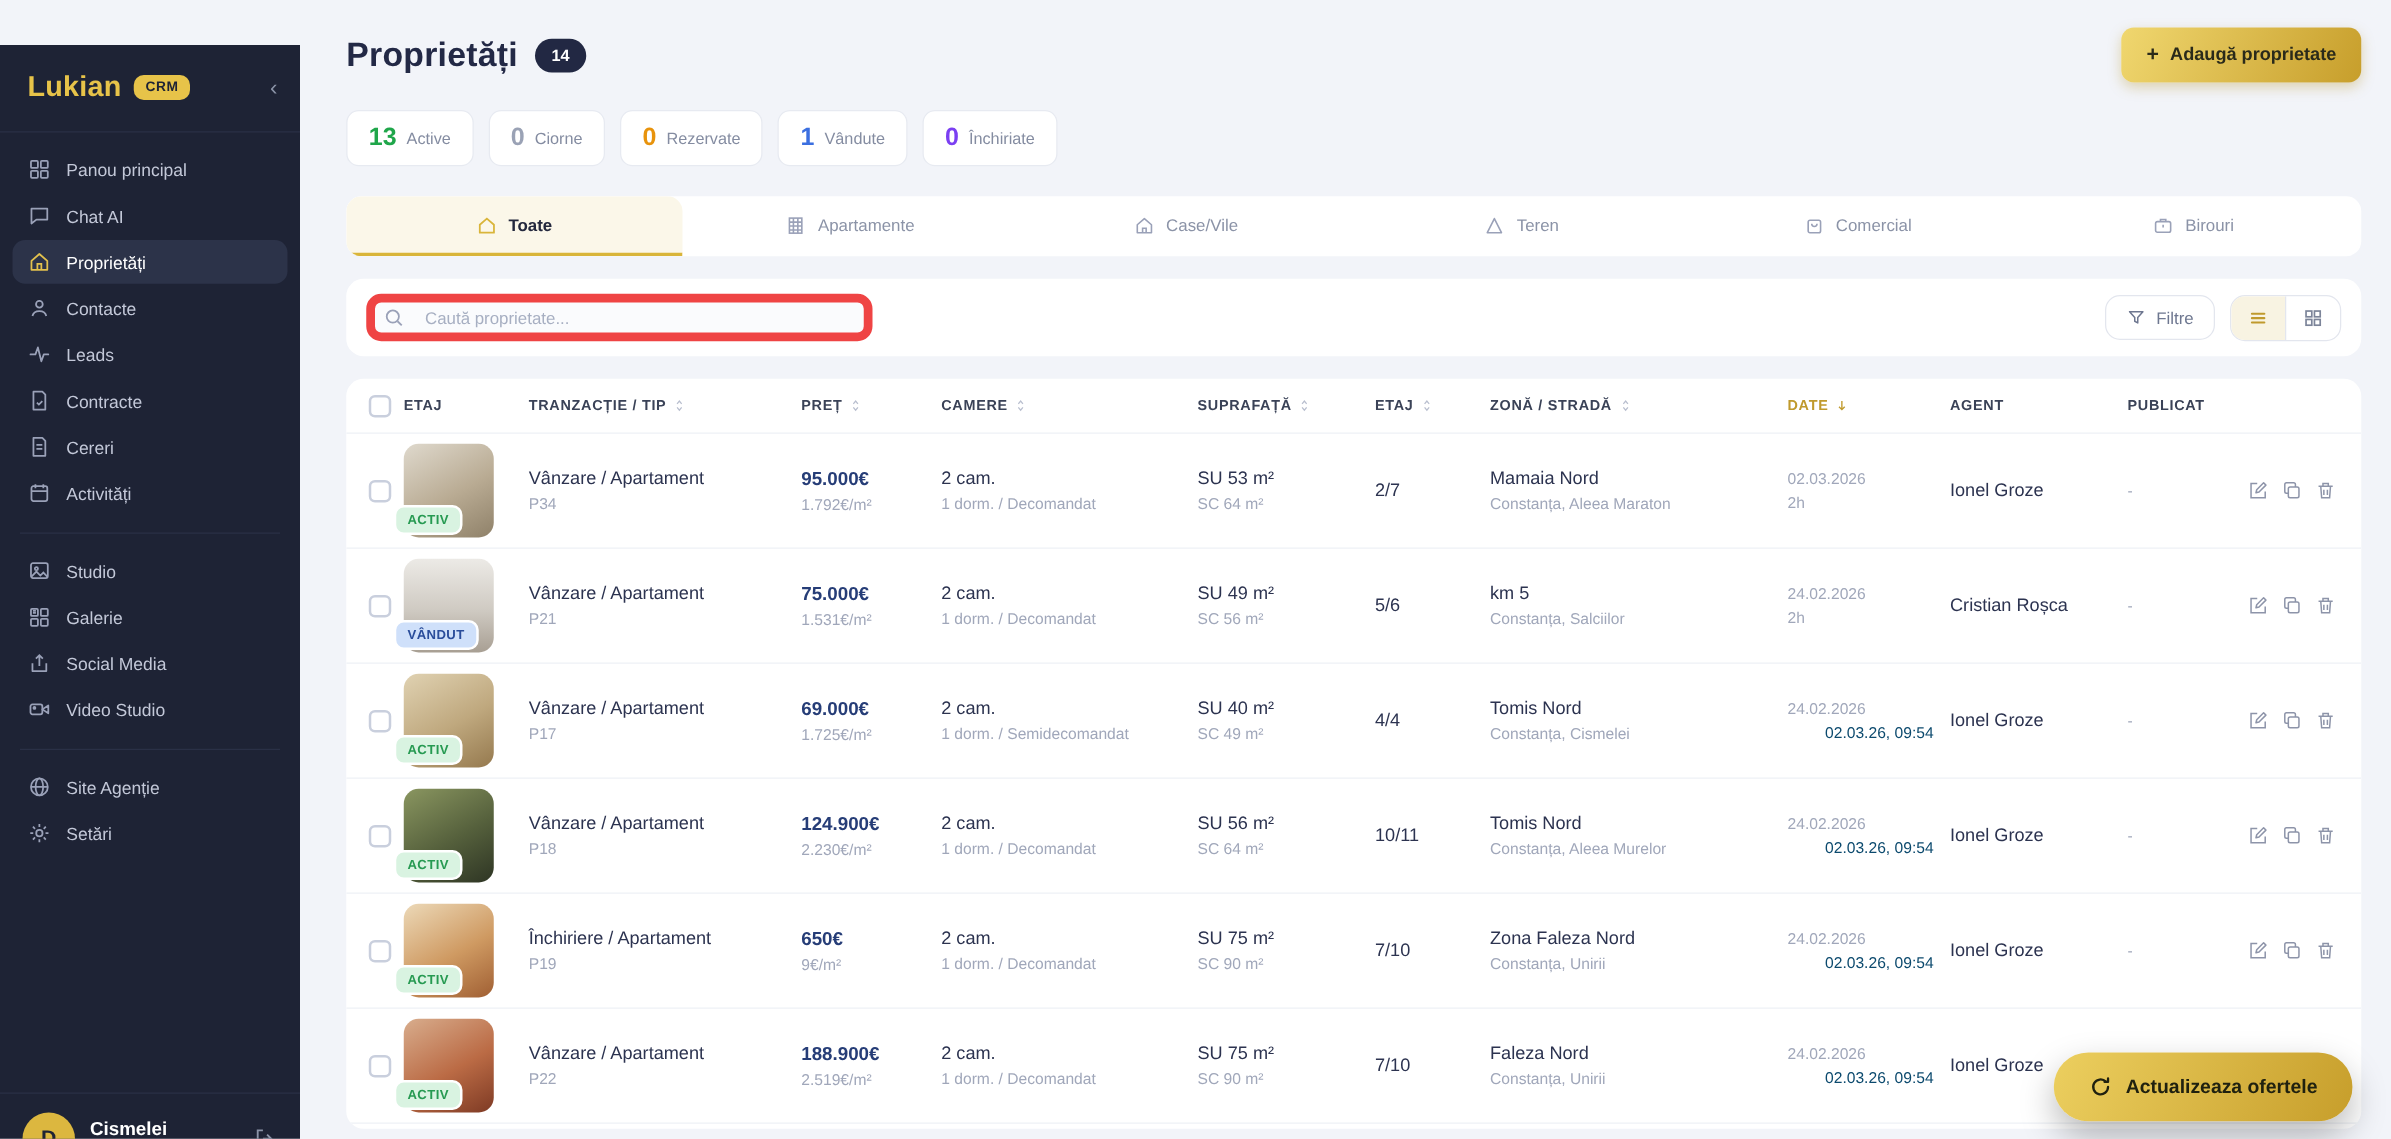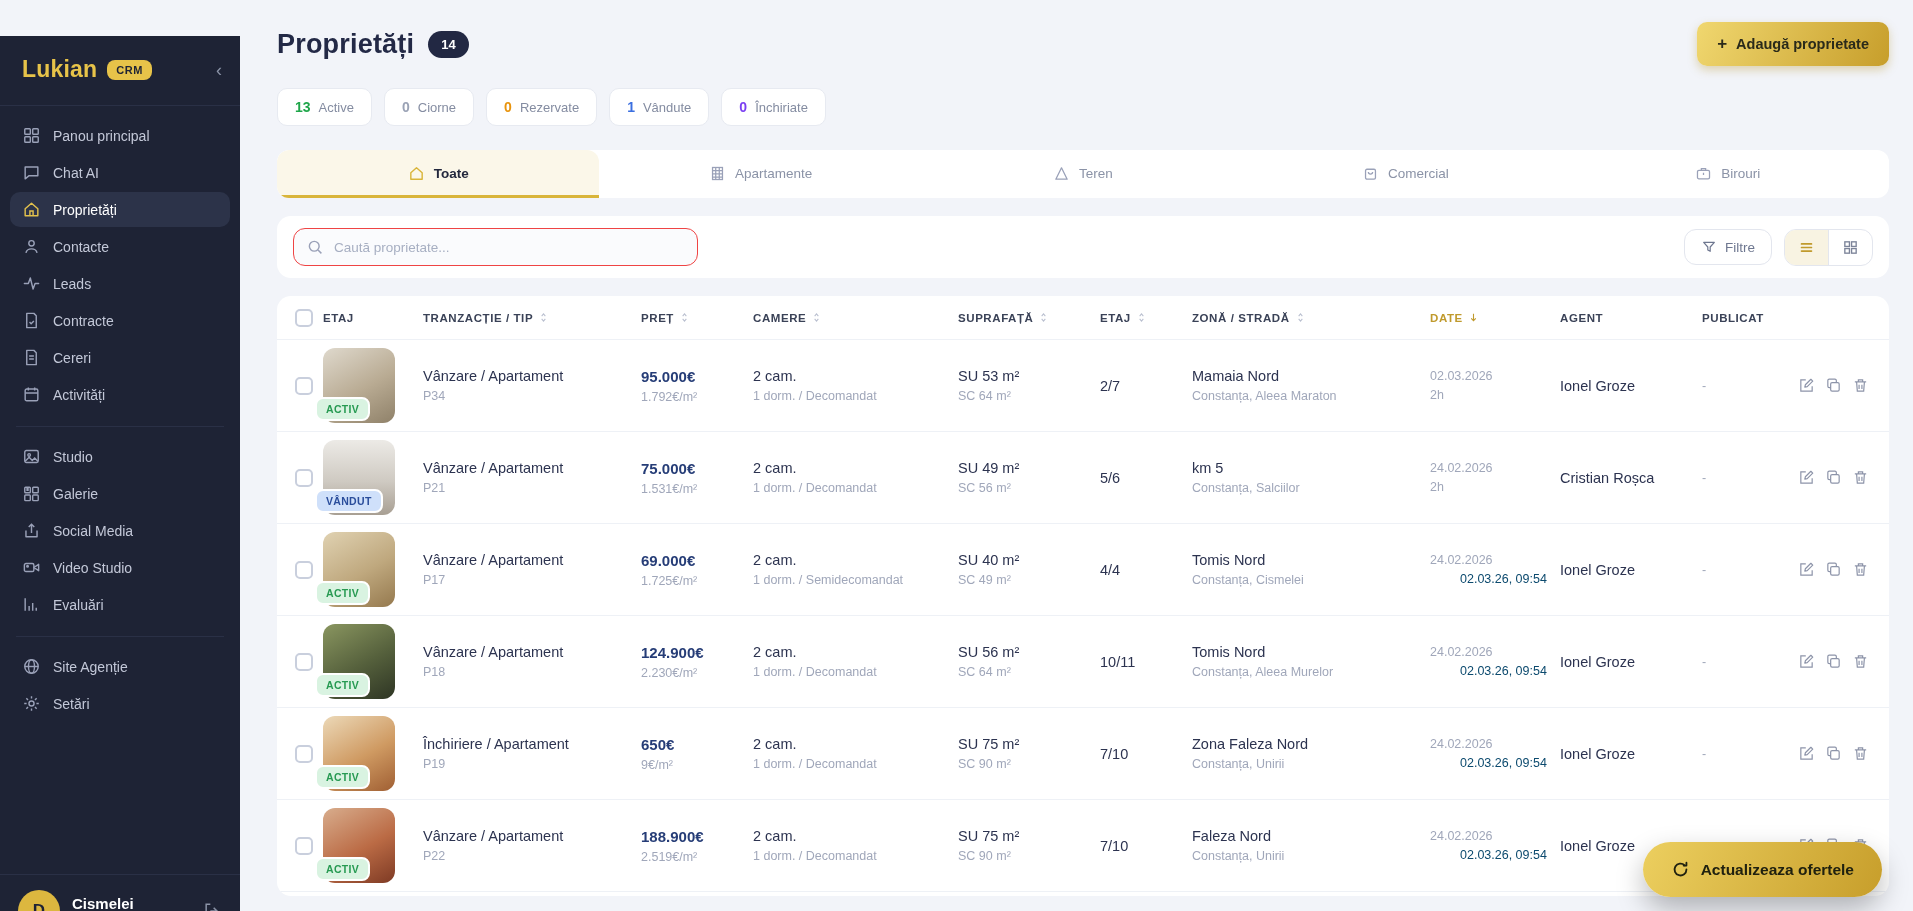--- a/index.html
+++ b/index.html
@@ -33,35 +33,35 @@
   .main { flex:1; padding:22px 24px 0 37px; }
   .title-row { display:flex; align-items:center; }
   .page-title { color:#232946; font-size:27px; font-weight:800; letter-spacing:.2px; }
   .count-badge { background:#222843; color:#fff; font-size:13px; font-weight:800; border-radius:999px; padding:6px 13px; margin-left:14px; }
   .btn-gold { margin-left:auto; display:flex; align-items:center; gap:9px; background:linear-gradient(115deg,#f0d76f,#c79e2b); color:#2a2a1a; font-weight:700; font-size:14.5px; border:none; border-radius:10px; padding:12px 20px; cursor:pointer; box-shadow:0 4px 10px rgba(180,145,40,.35); }
   .btn-gold .plus { font-size:17px; font-weight:700; }
 
   
   .stats { display:flex; gap:12px; margin-top:22px; }
   .stat-pill { background:#fff; border:1px solid #e7eaf1; border-radius:10px; padding:10px 17px; display:flex; align-items:center; gap:8px; font-size:13px; color:#848ca1; cursor:pointer; }
-  .stat-pill .num { font-weight:800; font-size:14px; }
+  .stat-pill .num { font-weight:800; font-size:20px; }
   .c-green { color:#1fa64a; } .c-gray { color:#9aa2b5; } .c-orange { color:#e8930c; } .c-blue { color:#3b6fe0; } .c-purple { color:#7b3ff2; }
 
   
   .tabs { display:flex; background:#fff; border-radius:12px; margin-top:24px; overflow:hidden;justify-content:flex-end; }
   .tab { flex:1; display:flex; align-items:center; justify-content:center; gap:9px; padding:15px 0 13px; font-size:13.5px; color:#8b93a7; cursor:pointer; border-bottom:3px solid transparent; }
   .tab .tico { width:17px; height:17px; color:#9aa1b8; }
   .tab.active { background:#fbf7e9; border-bottom-color:#d9b53a; color:#23283d; font-weight:700; border-radius:12px 12px 0 0; }
   .tab.active .tico { color:#d9b53a; }
 
   
   .toolbar { display:flex; align-items:center; background:#fff; border-radius:14px; margin-top:18px; padding:12px 16px; }
   .search-wrap { position:relative; width:405px; }
   .search-wrap .sico { position:absolute; left:13px; top:10px; color:#9aa1b8; }
-  .search-input { width:100%; height:38px; border:1px solid #ef4444; background:#fafbfd; border-radius:12px; padding:0 12px 0 40px; font-size:13.5px; color:#3a4257; outline:none; font-family:inherit; }
+  .search-input { width:100%; height:38px; border:7px solid #ef4444; background:#fafbfd; border-radius:12px; padding:0 12px 0 40px; font-size:13.5px; color:#3a4257; outline:none; font-family:inherit; }
   .search-input::placeholder { color:#a7afc2; }
   .toolbar-right { margin-left:auto; display:flex; align-items:center; gap:12px; }
   .btn-filtre { display:flex; align-items:center; gap:8px; background:#fff; border:1px solid #e3e6ee; border-radius:12px; padding:9px 16px; font-size:13.5px; color:#6e7790; cursor:pointer; }
   .view-toggle { display:flex; border:1px solid #e3e6ee; border-radius:12px; overflow:hidden; }
   .vt-seg { padding:9px 13px; cursor:pointer; display:flex; align-items:center; }
   .vt-seg.active { background:#f8f3e2; }
   .vt-seg + .vt-seg { border-left:1px solid #e3e6ee; }
 
   
   .table-card { background:#fff; border-radius:14px; margin-top:18px; height:600px; overflow:hidden; }
@@ -195,27 +195,20 @@
         <span>Social Media</span>
       </div>
       <div class="nav-item">
         <svg class="nico" viewBox="0 0 24 24" fill="none" stroke="currentColor" stroke-width="1.8" width="19" height="19">
             <rect x="3" y="7" width="12" height="10" rx="2"></rect>
             <path d="M15 12l6-4v8z" stroke-linejoin="round"></path>
             <circle cx="7" cy="10.5" r="1"></circle>
           </svg>
         <span>Video Studio</span>
       </div>
-      <div class="nav-item">
-        <svg class="nico" viewBox="0 0 24 24" fill="none" stroke="currentColor" stroke-width="1.8" width="19" height="19">
-            <path d="M4 4v16"></path>
-            <path d="M9 20v-6M13.5 20v-10M18 20v-4"></path>
-          </svg>
-        <span>Evaluări</span>
-      </div>
     </nav>
 
     <div class="side-div inner"></div>
 
     <nav class="nav">
       <div class="nav-item">
         <svg class="nico" viewBox="0 0 24 24" fill="none" stroke="currentColor" stroke-width="1.8" width="19" height="19">
             <circle cx="12" cy="12" r="8.5"></circle>
             <ellipse cx="12" cy="12" rx="3.8" ry="8.5"></ellipse>
             <path d="M3.5 12h17"></path>
@@ -296,20 +289,27 @@
       </div>
       <div class="tab">
         <svg class="tico" viewBox="0 0 24 24" fill="none" stroke="currentColor" stroke-width="1.8" width="17" height="17">
             <rect x="5" y="3.5" width="14" height="17"></rect>
             <path d="M9.5 3.5v17M14.5 3.5v17M5 8h14M5 12.5h14M5 17h14"></path>
           </svg>
         <span>Apartamente</span>
       </div>
       <div class="tab">
         <svg class="tico" viewBox="0 0 24 24" fill="none" stroke="currentColor" stroke-width="1.8" width="17" height="17">
+            <path d="M4 11l8-7 8 7v9H4z" stroke-linejoin="round"></path>
+            <path d="M10 20v-5h4v5"></path>
+          </svg>
+        <span>Case/Vile</span>
+      </div>
+      <div class="tab">
+        <svg class="tico" viewBox="0 0 24 24" fill="none" stroke="currentColor" stroke-width="1.8" width="17" height="17">
             <path d="M12 4L20 20H4z" stroke-linejoin="round"></path>
           </svg>
         <span>Teren</span>
       </div>
       <div class="tab">
         <svg class="tico" viewBox="0 0 24 24" fill="none" stroke="currentColor" stroke-width="1.8" width="17" height="17">
             <rect x="5" y="6" width="14" height="14" rx="2"></rect>
             <path d="M9 10c0 1.8 1.3 3 3 3s3-1.2 3-3"></path>
           </svg>
         <span>Comercial</span>

